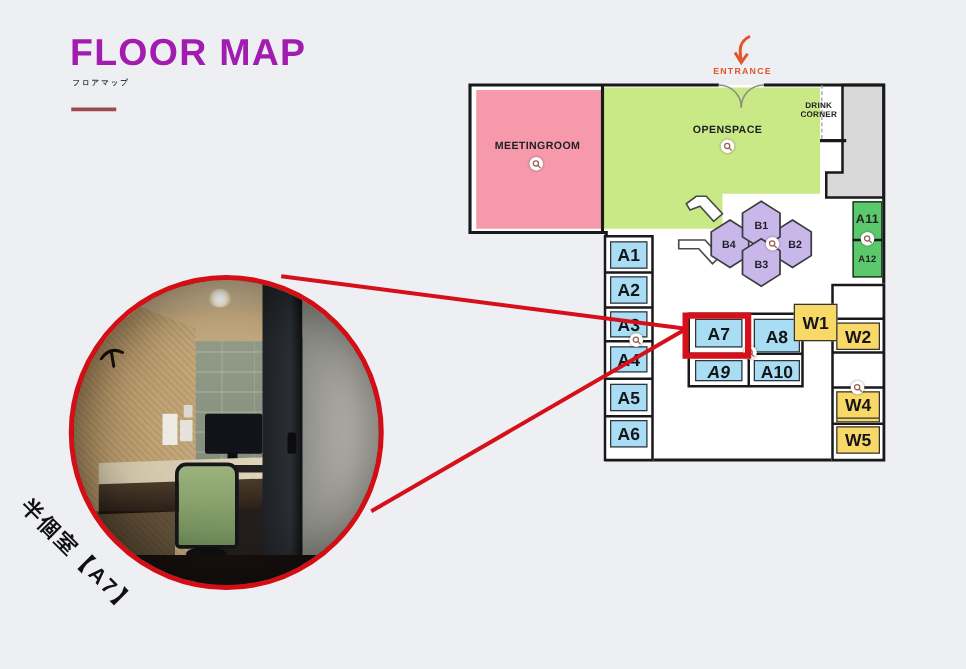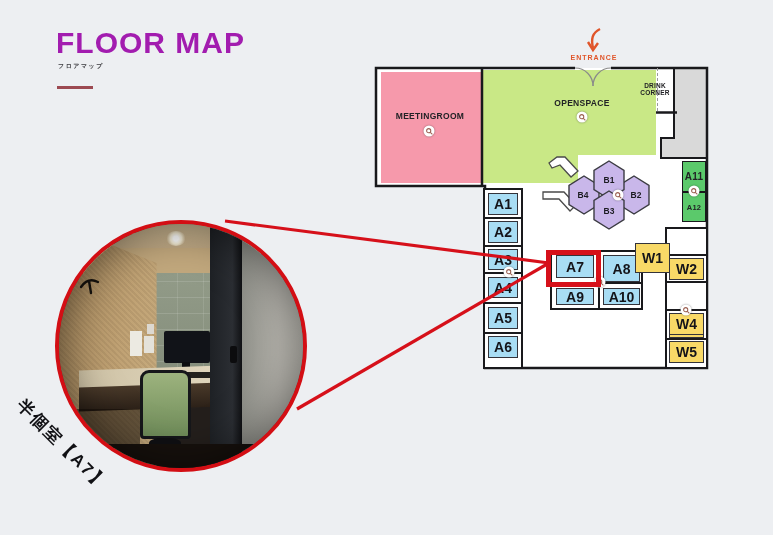--- a/index.html
+++ b/index.html
@@ -168,21 +168,21 @@
 <div class="abs cell blue" style="left:488px;top:249px;width:30px;height:21px;">A3</div>
 <div class="abs cell blue" style="left:488px;top:277px;width:30px;height:21px;">A4</div>
 <div class="abs cell blue" style="left:488px;top:307px;width:30px;height:22px;">A5</div>
 <div class="abs cell blue" style="left:488px;top:336px;width:30px;height:22px;">A6</div>
 
 <div class="abs container" style="left:550px;top:250px;width:93px;height:60px;"></div>
 <div class="abs divider" style="left:598px;top:251px;width:1.5px;height:58px;"></div>
 <div class="abs divider" style="left:551px;top:282px;width:91px;height:1.5px;"></div>
 <div class="abs cell blue" style="left:556px;top:255px;width:38px;height:23px;">A7</div>
 <div class="abs cell blue" style="left:603px;top:255px;width:37px;height:27px;">A8</div>
-<div class="abs cell blue" style="left:556px;top:288px;width:38px;height:17px;">A9</div>
+<div class="abs cell blue" style="left:556px;top:288px;width:38px;height:17px;font-style:italic;">A9</div>
 <div class="abs cell blue" style="left:603px;top:288px;width:37px;height:17px;">A10</div>
 
 <div class="abs" style="left:682px;top:161px;width:24px;height:61px;border:1.5px solid #19191c;background:#5bc96b;box-sizing:border-box;"></div>
 <div class="abs divider" style="left:682px;top:191px;width:24px;height:1.5px;"></div>
 <div class="abs room-label" style="left:694px;top:176px;font-size:10px;">A11</div>
 <div class="abs room-label" style="left:694px;top:207px;font-size:7.5px;">A12</div>
 
 <div class="abs container" style="left:665px;top:227px;width:43px;height:142px;"></div>
 <div class="abs divider" style="left:666px;top:254px;width:41px;height:1.5px;"></div>
 <div class="abs divider" style="left:666px;top:281px;width:41px;height:1.5px;"></div>

